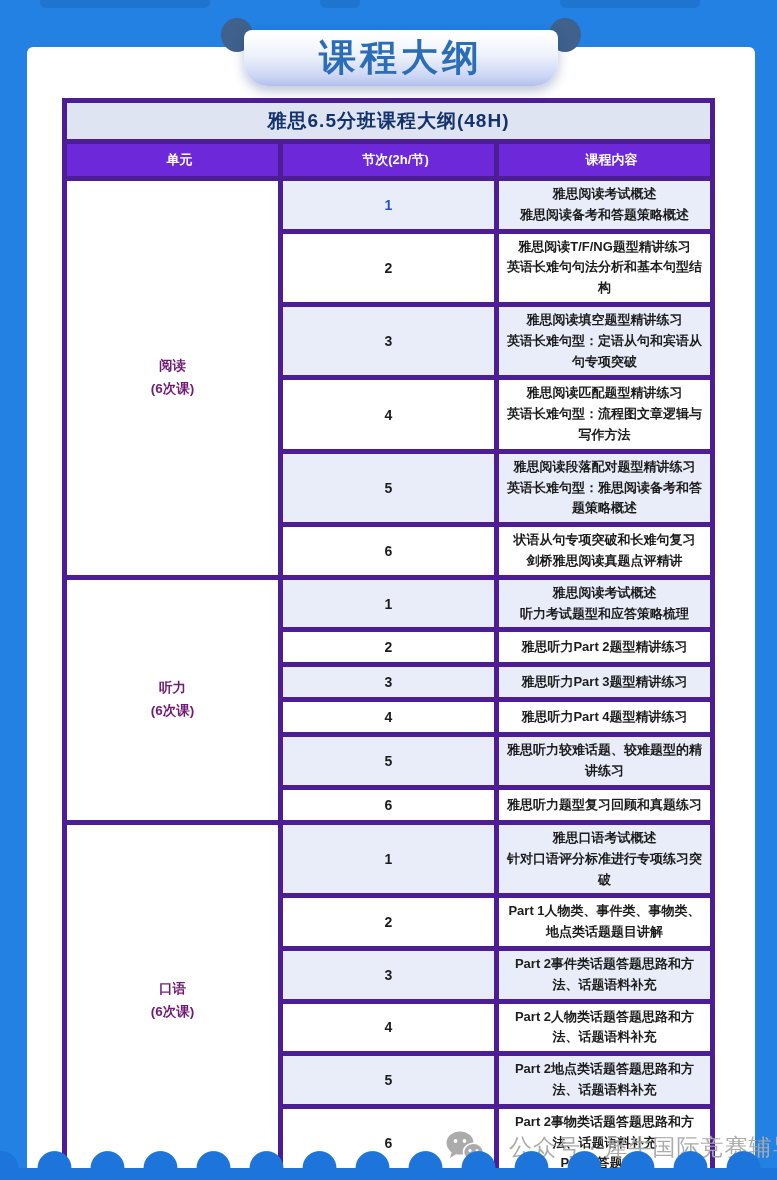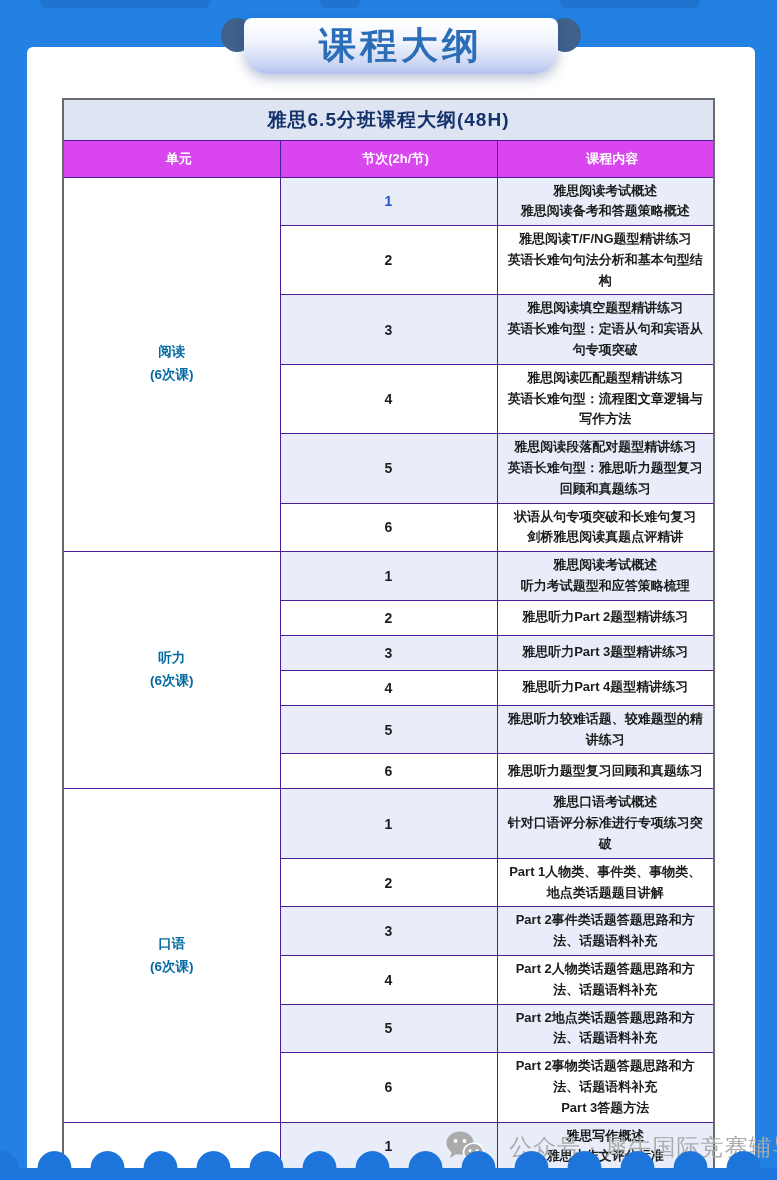--- a/index.html
+++ b/index.html
@@ -24,45 +24,45 @@
 
   
   .banner { position:absolute; left:219px; top:18px; width:364px; height:56px; }
   .banner .curl {
     position:absolute; top:0; width:32px; height:34px;
     background:#3f618c; border-radius:50%;
   }
   .banner .curl.left  { left:2px; }
   .banner .curl.right { right:2px; }
   .banner .ribbon {
-    position:absolute; left:25px; right:25px; top:0; height:56px;
+    position:absolute; left:25px; right:25px; top:12px; height:56px;
     background:linear-gradient(180deg,#ffffff 6%,#eef2fc 45%,#ccd6f4 82%,#b2c0ee 100%);
     border-radius:8px 8px 24px 24px;
     box-shadow:0 5px 12px rgba(18,52,120,0.28);
     display:flex; align-items:center; justify-content:center;
   }
   .banner .ribbon-title {
     font-size:37px; font-weight:bold; color:#2b6db6; letter-spacing:4px;
   }
 
   
   table.course {
     position:absolute; left:62px; top:98px; width:653px;
     border-collapse:collapse; table-layout:fixed;
     border:2px solid #666a70;
   }
-  table.course td { border:1px solid #4c1d95; text-align:center; vertical-align:middle; }
+  table.course td { border:5px solid #4c1d95; text-align:center; vertical-align:middle; }
   td.title-cell {
     background:#dfe4f2; color:#14326b; font-weight:bold; font-size:19px;
     height:41px; letter-spacing:1px;
   }
   td.head-cell {
-    background:#d946ef; color:#ffffff; font-size:13px; font-weight:600; height:37px;padding-left:14px;
-  }
-  td.unit-cell { background:#ffffff; font-size:13.5px; font-weight:600; color:#0369a1; line-height:1.7; }
+    background:#6d28d9; color:#ffffff; font-size:13px; font-weight:600; height:37px;padding-left:14px;
+  }
+  td.unit-cell { background:#ffffff; font-size:13.5px; font-weight:600; color:#701a75; line-height:1.7; }
   td.session-cell { font-size:14px; font-weight:600; color:#1c1c1c; }
   td.session-cell.blue { color:#2256c8; }
   td.content-cell { font-size:13px; font-weight:600; color:#1c1c1c; line-height:1.6; padding:3px 8px; }
   tr.stripe td.session-cell, tr.stripe td.content-cell { background:#e8edf9; }
   tr.short td { height:35px; }
   tr.tall  td { height:44px; }
 
   
   .watermark {
     position:absolute; left:446px; top:1129px; height:36px;
@@ -134,21 +134,21 @@
         <td class="session-cell">4</td>
         <td class="content-cell">
           <div>雅思阅读匹配题型精讲练习</div>
           <div>英语长难句型：流程图文章逻辑与写作方法</div>
         </td>
       </tr>
       <tr class="tall stripe">
         <td class="session-cell">5</td>
         <td class="content-cell">
           <div>雅思阅读段落配对题型精讲练习</div>
-          <div>英语长难句型：雅思听力题型复习回顾和真题练习</div>
+          <div>英语长难句型：雅思阅读备考和答题策略概述</div>
         </td>
       </tr>
       <tr class="tall">
         <td class="session-cell">6</td>
         <td class="content-cell">
           <div>状语从句专项突破和长难句复习</div>
           <div>剑桥雅思阅读真题点评精讲</div>
         </td>
       </tr>
       <tr class="tall stripe">

